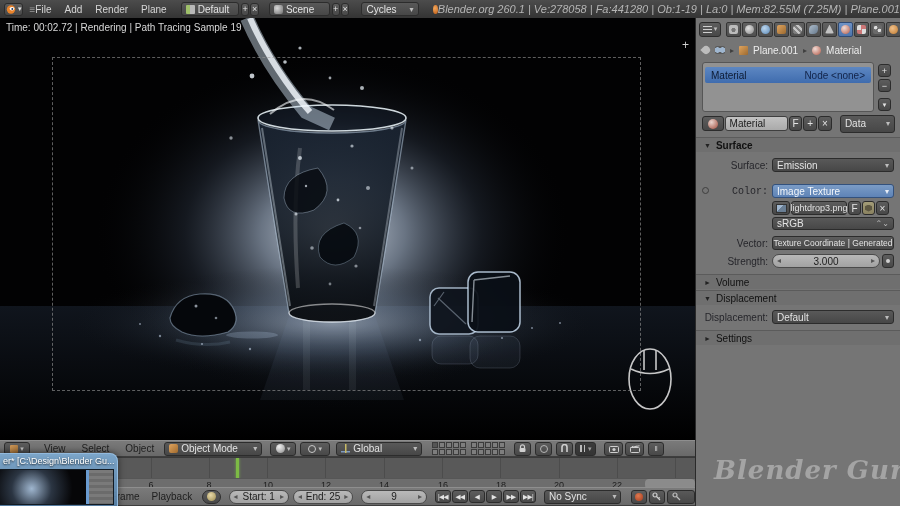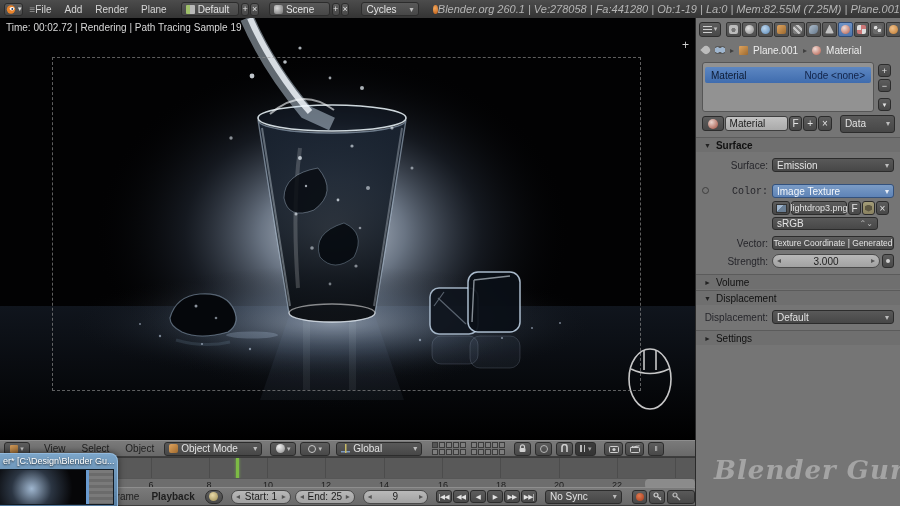--- a/index.html
+++ b/index.html
@@ -297,21 +297,21 @@
   </div>
 
   <div class="abs row hdr" style="left:0;top:487px;width:695px;height:19px;">
     <div class="btn" style="margin-left:4px;width:24px;height:13px;gap:2px;">
       <span style="width:8px;height:8px;border-radius:50%;border:1.2px solid #c9c9c9;box-sizing:border-box;"></span>
       <span style="font-size:7px;color:#bdbdbd;">▾</span>
     </div>
     <span class="menu-light" style="margin-left:8px;">View</span>
     <span class="menu-light" style="margin-left:12px;">Marker</span>
     <span class="menu-light" style="margin-left:12px;">Frame</span>
-    <span class="menu-light" style="margin-left:12px;font-weight:bold;">Playback</span>
+    <span class="menu-light" style="margin-left:12px;">Playback</span>
 
     <div class="btn" style="margin-left:10px;width:20px;height:14px;border-radius:7px;">
       <span style="width:9px;height:9px;border-radius:50%;background:radial-gradient(circle at 40% 35%,#e8d9a8,#9a8a50);"></span>
     </div>
     <div class="numfield" style="margin-left:8px;width:66px;height:14px;">
       <span class="aL">◂</span>
         <span>Start: 1</span>
         <span class="aR">▸</span>
     </div>
     <div class="numfield" style="margin-left:4px;width:66px;height:14px;">
@@ -464,21 +464,21 @@
       <div class="btn" style="width:56px;height:14px;font-size:9px;">
         <span>lightdrop3.png</span>
       </div>
       <div class="btn" style="width:13px;height:14px;">F</div>
       <div class="btn" style="width:13px;height:14px;background:linear-gradient(#a49d78,#8a8260);">
         <span style="width:7px;height:7px;background:#5d5741;clip-path:polygon(50% 0,100% 25%,100% 75%,50% 100%,0 75%,0 25%);"></span>
       </div>
       <div class="btn" style="width:13px;height:14px;">×</div>
     </div>
 
-    <div class="dd abs" style="left:76px;top:199px;width:106px;height:13px;">
+    <div class="dd abs" style="left:76px;top:199px;width:122px;height:13px;">
       <span>sRGB</span>
       <span class="caret">⌃⌄</span>
     </div>
 
     <span class="plabel" style="left:2px;top:220px;">Vector:</span>
     <div class="btn abs" style="left:76px;top:218px;width:122px;height:14px;font-size:8.5px;">
       <span>Texture Coordinate | Generated</span>
     </div>
 
     <span class="plabel" style="left:2px;top:238px;">Strength:</span>

